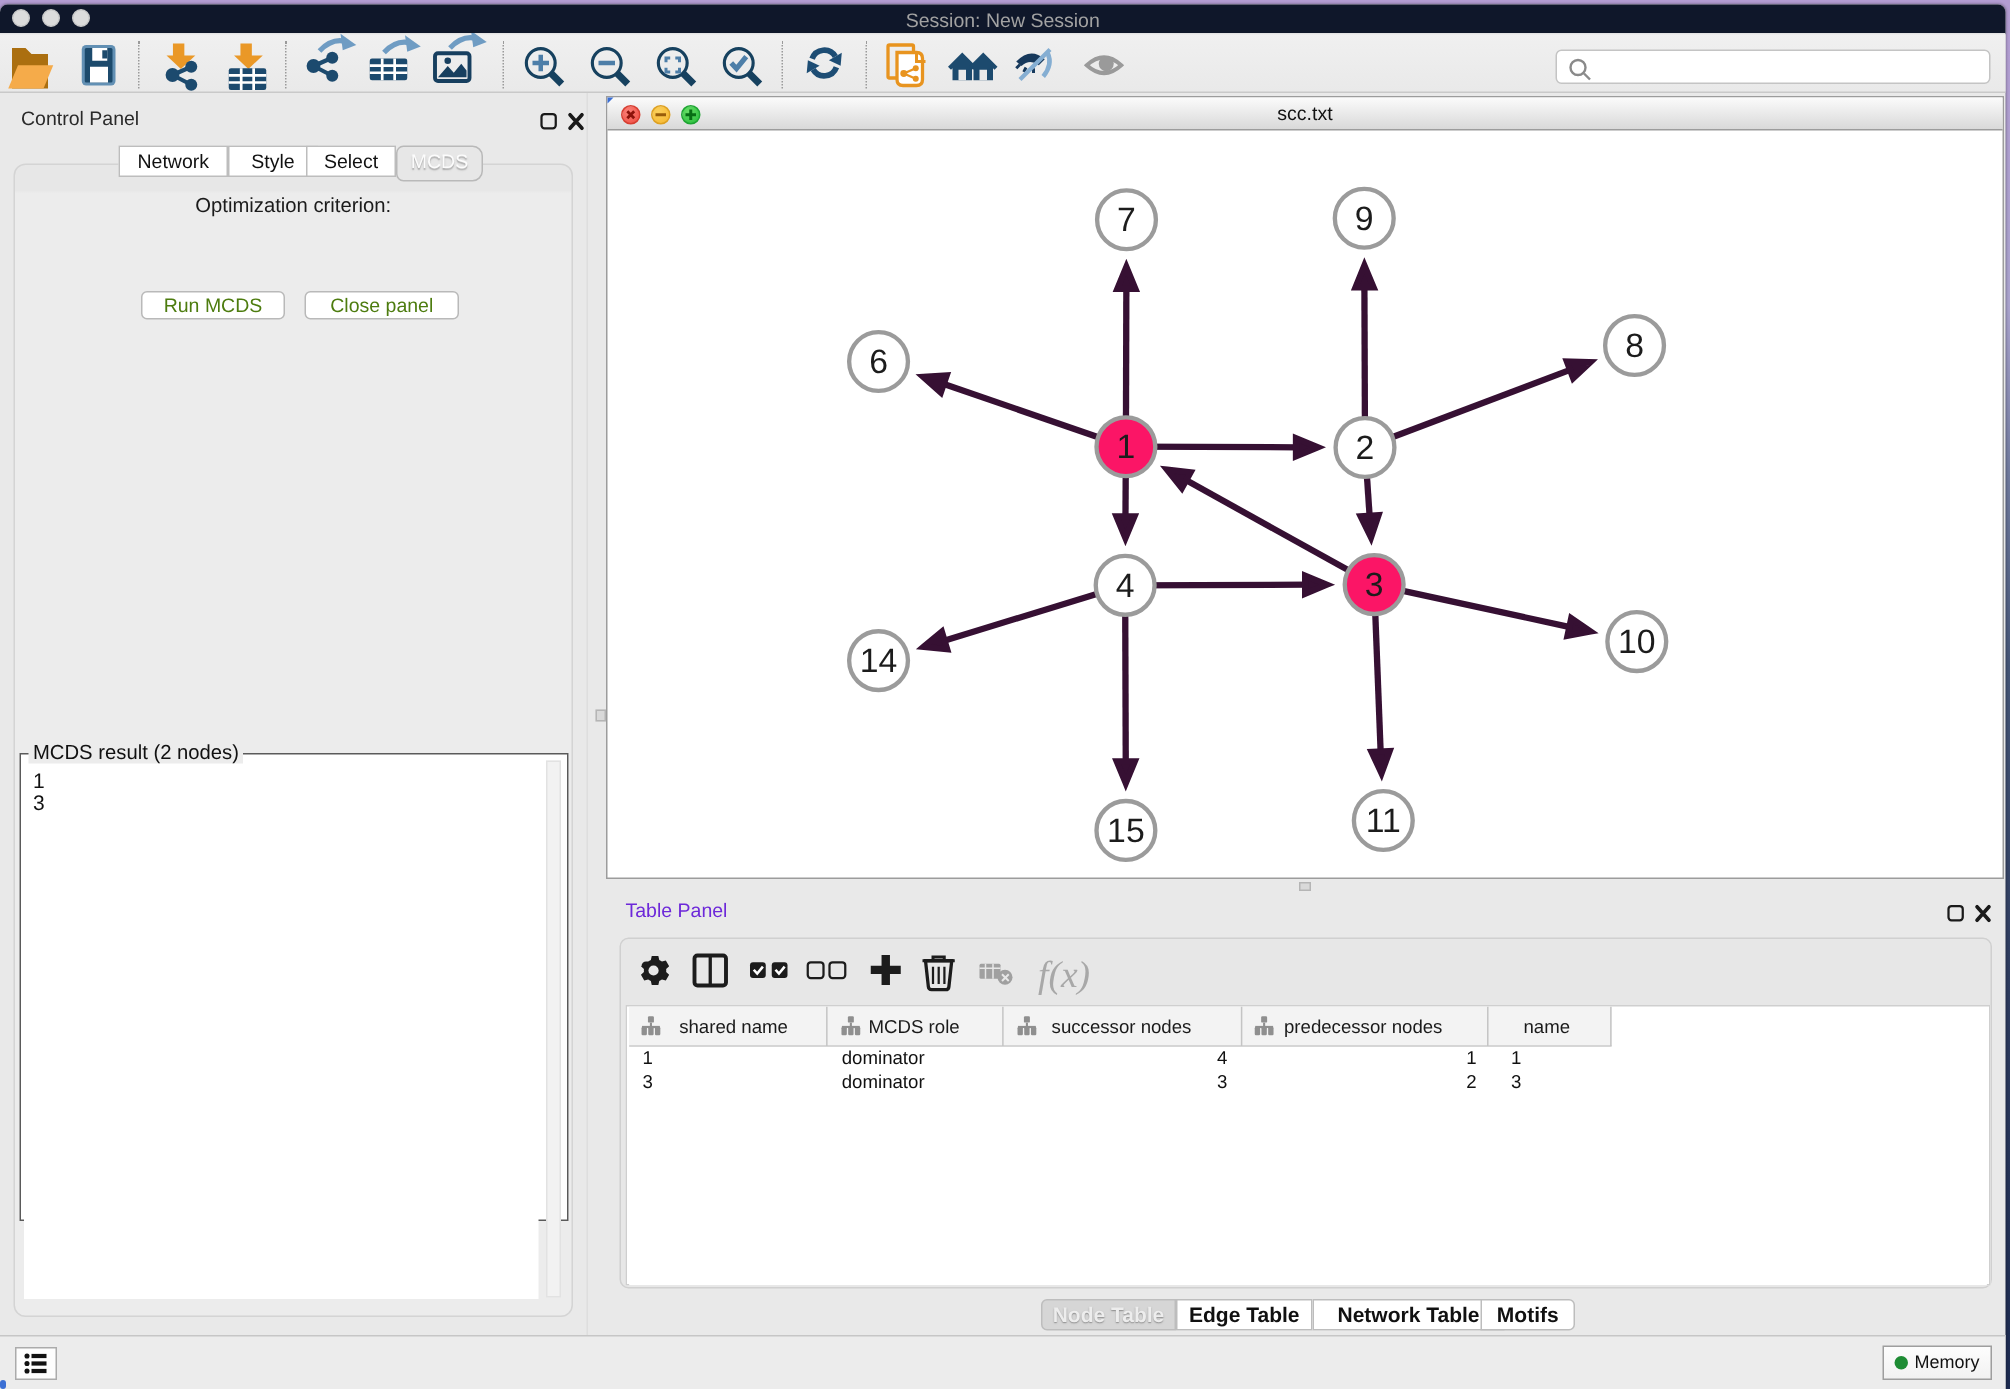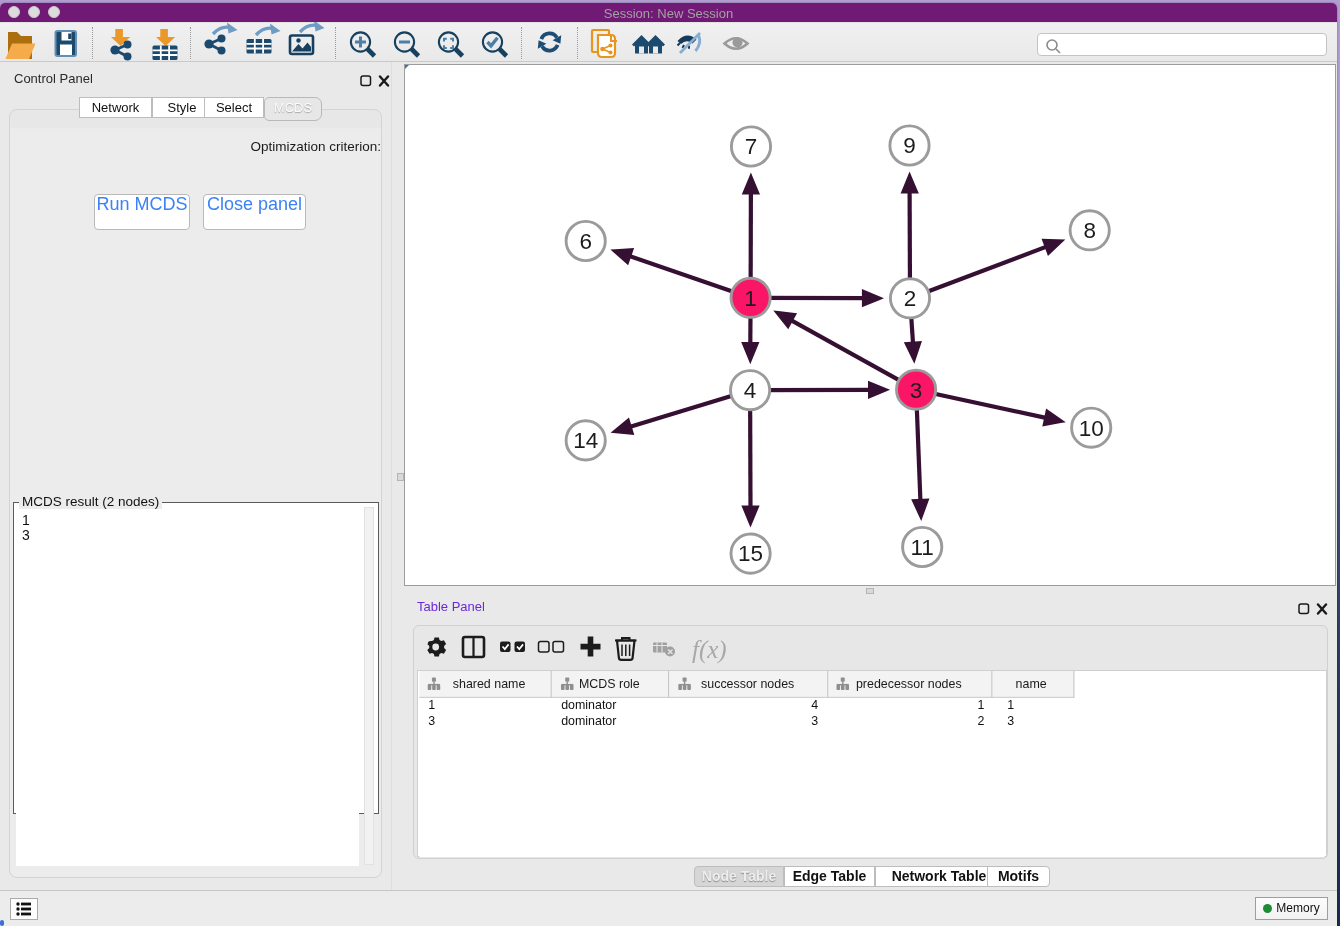--- a/index.html
+++ b/index.html
@@ -1,34 +1,34 @@
 <!DOCTYPE html>
 <html><head><meta charset="utf-8"><style>
 *{margin:0;padding:0;box-sizing:border-box}
 html,body{width:1340px;height:926px;overflow:hidden;font-family:"Liberation Sans",sans-serif}
 body{background:linear-gradient(180deg,#b39cd2 0%,#aaa3ce 22%,#707a9e 34%,#445577 48%,#2e3c60 70%,#1c2a50 100%);position:relative}
 .abs{position:absolute}
 #app{position:absolute;left:0;top:3px;width:1337px;height:923px;background:#e9e9e9;border-radius:5px 5px 0 0;box-shadow:0 0 2px rgba(0,0,0,.4)}
-#titlebar{position:absolute;left:0;top:0;width:100%;height:20px;background:#701a75;border-radius:5px 5px 0 0;border-bottom:1px solid #e3e3e3}
+#titlebar{position:absolute;left:0;top:0;width:100%;height:20px;background:#0f172a;border-radius:5px 5px 0 0;border-bottom:1px solid #e3e3e3}
 .tl{position:absolute;top:2.5px;width:12px;height:12px;border-radius:50%;background:#dcdcdc;border:1px solid #c9c9c9}
 #wtitle{position:absolute;top:3px;left:0;width:100%;text-align:center;font-size:13px;color:#a2a2a2}
 #toolbar{position:absolute;left:0;top:20px;width:100%;height:39px;background:linear-gradient(180deg,#f0f0f0,#e9e9e9);border-bottom:1px solid #c9c9c9}
 .sep{position:absolute;top:4px;height:32px;width:1px;border-left:1px dotted #9a9a9a}
 .ticon{position:absolute;top:2px}
 #searchbox{position:absolute;left:1037px;top:10px;width:290px;height:23px;background:#fff;border:1px solid #c4c4c4;border-radius:4px}
 
 #cp-title{position:absolute;left:14px;top:68px;font-size:13px;color:#2a2a2a}
 .paneico{position:absolute;font-size:13px;color:#111}
 .tabs{position:absolute;top:94px;height:21px;font-size:13px;z-index:2}
 .tab{position:absolute;top:0;height:21px;background:#fff;border:1px solid #bdbdbd;color:#111;text-align:center;line-height:20px}
 .tab.sel{background:#e7e7e7;color:#fcfcfc;text-shadow:0 1px 1px rgba(150,150,150,.8);border-radius:5px 7px 7px 5px;border-color:#b9b9b9;height:24px}
 #cp-pane{position:absolute;left:9px;top:106px;width:373px;height:769px;background:linear-gradient(180deg,#e7e7e7 0px,#e7e7e7 17px,#ececec 19px);border:1px solid #d4d4d4;border-radius:8px}
-#optlabel{position:absolute;left:0;top:29px;width:100%;text-align:right;font-size:13.5px;color:#1b1b1b}
+#optlabel{position:absolute;left:0;top:19px;width:100%;text-align:center;font-size:13.5px;color:#1b1b1b}
 #optsel{position:absolute;left:35px;top:50px;width:310px;height:22px;background:#fff;border:1px solid #b9b9b9;border-radius:4px;font-size:13.5px;color:#1b1b1b;line-height:20px;padding-left:12px}
-.btn{position:absolute;top:84px;height:36px;background:#fff;border:1px solid #b9b9b9;border-radius:4px;font-size:18px;color:#3b82f6;text-align:center;line-height:18px}
+.btn{position:absolute;top:84px;height:19px;background:#fff;border:1px solid #b9b9b9;border-radius:4px;font-size:13px;color:#4d7c0f;text-align:center;line-height:18px}
 #fieldset{position:absolute;left:3px;top:391.5px;width:366px;height:312px;border:1px solid #5a5a5a;background:#fff}
 #fieldlegend{position:absolute;left:5px;top:-8.5px;background:#ececec;font-size:13.5px;color:#111;padding:0 3px;z-index:3}
 #mcdstext{position:absolute;left:2px;top:2px;width:343px;height:361px;background:#fff;font-size:14px;color:#111;line-height:15.5px;padding:8px 0 0 6px}
 #mcdsscroll{position:absolute;right:4px;top:4px;width:10px;height:358px;background:#f2f2f2;border:1px solid #e2e2e2}
 
 #vsplit-handle{position:absolute;left:397px;top:470px;width:7px;height:8px;background:#d9d9d9;border:1px solid #b5b5b5}
 #hsplit-handle{position:absolute;left:866px;top:585px;width:8px;height:6px;background:#d9d9d9;border:1px solid #b5b5b5}
 
 #netwin{position:absolute;left:404px;top:61px;width:932px;height:522px;background:#fff;border:1px solid #9c9c9c}
 #nettitle{position:absolute;left:0;top:0;width:100%;height:22px;background:linear-gradient(180deg,#fbfbfb,#d9d9d9);border-bottom:1px solid #9c9c9c}
@@ -171,20 +171,38 @@
 <div id="fieldset">
 <div id="fieldlegend">MCDS result (2 nodes)</div>
 <div id="mcdstext">1<br>3</div>
 <div id="mcdsscroll"></div>
 </div>
 </div>
 <div class="abs" style="left:391px;top:59px;width:1px;height:828px;background:#dedede"></div>
 <div id="vsplit-handle"></div>
 <div id="hsplit-handle"></div>
 <div id="netwin">
+<div id="nettitle">
+<div class="mtl" style="left:8.5px;background:radial-gradient(circle at 35% 30%,#fb8178,#ee4b40);border:1px solid #d63e31">
+          <svg width="11" height="11" viewBox="0 0 11 11" style="position:absolute;left:0;top:0">
+            <path d="M3.2 3.2 L7.8 7.8 M7.8 3.2 L3.2 7.8" stroke="#8c130b" stroke-width="1.9"></path>
+          </svg>
+        </div>
+<div class="mtl" style="left:28.5px;background:radial-gradient(circle at 35% 30%,#fbd05c,#f5b62e);border:1px solid #dda021">
+          <svg width="11" height="11" viewBox="0 0 11 11" style="position:absolute;left:0;top:0">
+            <path d="M2 5.5 h7" stroke="#985d0a" stroke-width="2"></path>
+          </svg>
+        </div>
+<div class="mtl" style="left:48.5px;background:radial-gradient(circle at 35% 30%,#67dd65,#25bc3a);border:1px solid #1ea432">
+          <svg width="11" height="11" viewBox="0 0 11 11" style="position:absolute;left:0;top:0">
+            <path d="M2 5.5 h7 M5.5 2 v7" stroke="#076e14" stroke-width="2"></path>
+          </svg>
+        </div>
+<div class="t">scc.txt</div>
+</div>
 <div id="corner"></div>
 <svg width="930" height="497" viewBox="0 0 930 497" style="position:absolute;left:0;top:22px" font-family="Liberation Sans,sans-serif">
 <g stroke="#361033" stroke-width="4.2" fill="#361033">
 <line x1="345.6" y1="210.8" x2="345.9" y2="103.5"></line>
 <polygon points="345.9,91.0 351.9,105.5 339.9,105.5"></polygon>
 <line x1="345.6" y1="210.8" x2="222.3" y2="168.3"></line>
 <polygon points="210.5,164.3 226.1,163.3 222.2,174.7"></polygon>
 <line x1="345.6" y1="210.8" x2="461.0" y2="211.2"></line>
 <polygon points="473.5,211.2 459.0,217.2 459.0,205.2"></polygon>
 <line x1="345.6" y1="210.8" x2="345.3" y2="259.2"></line>

